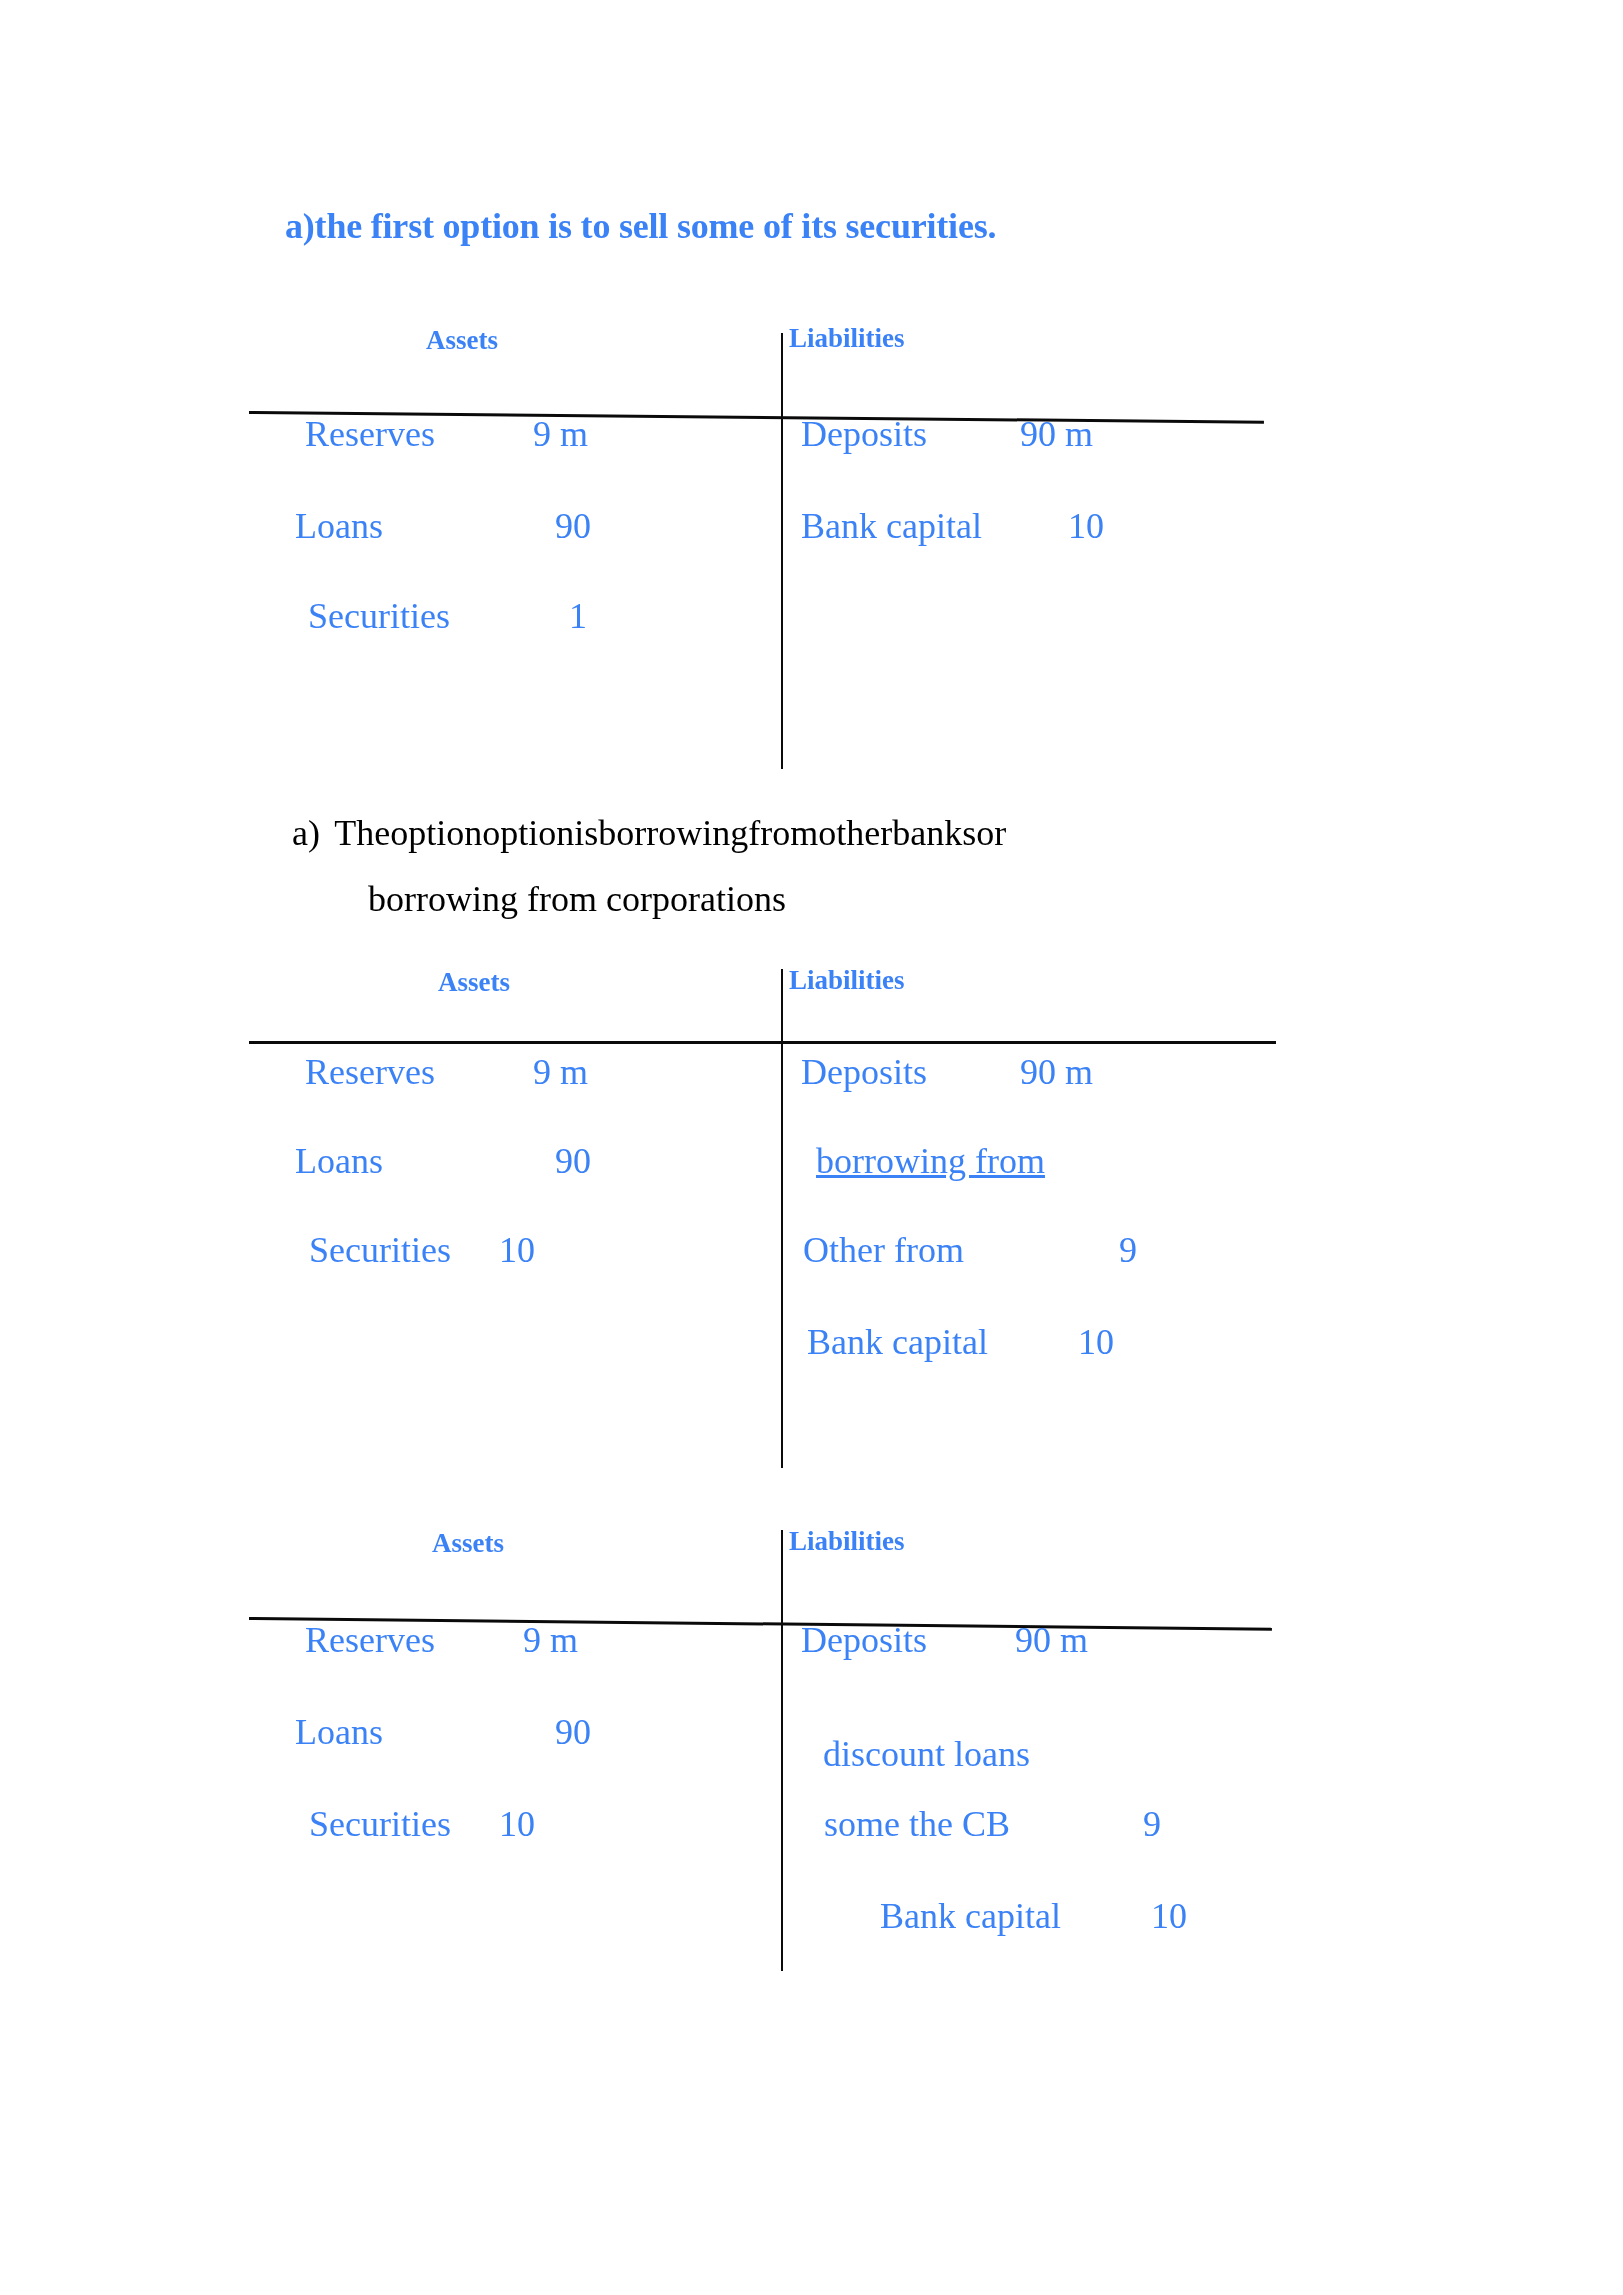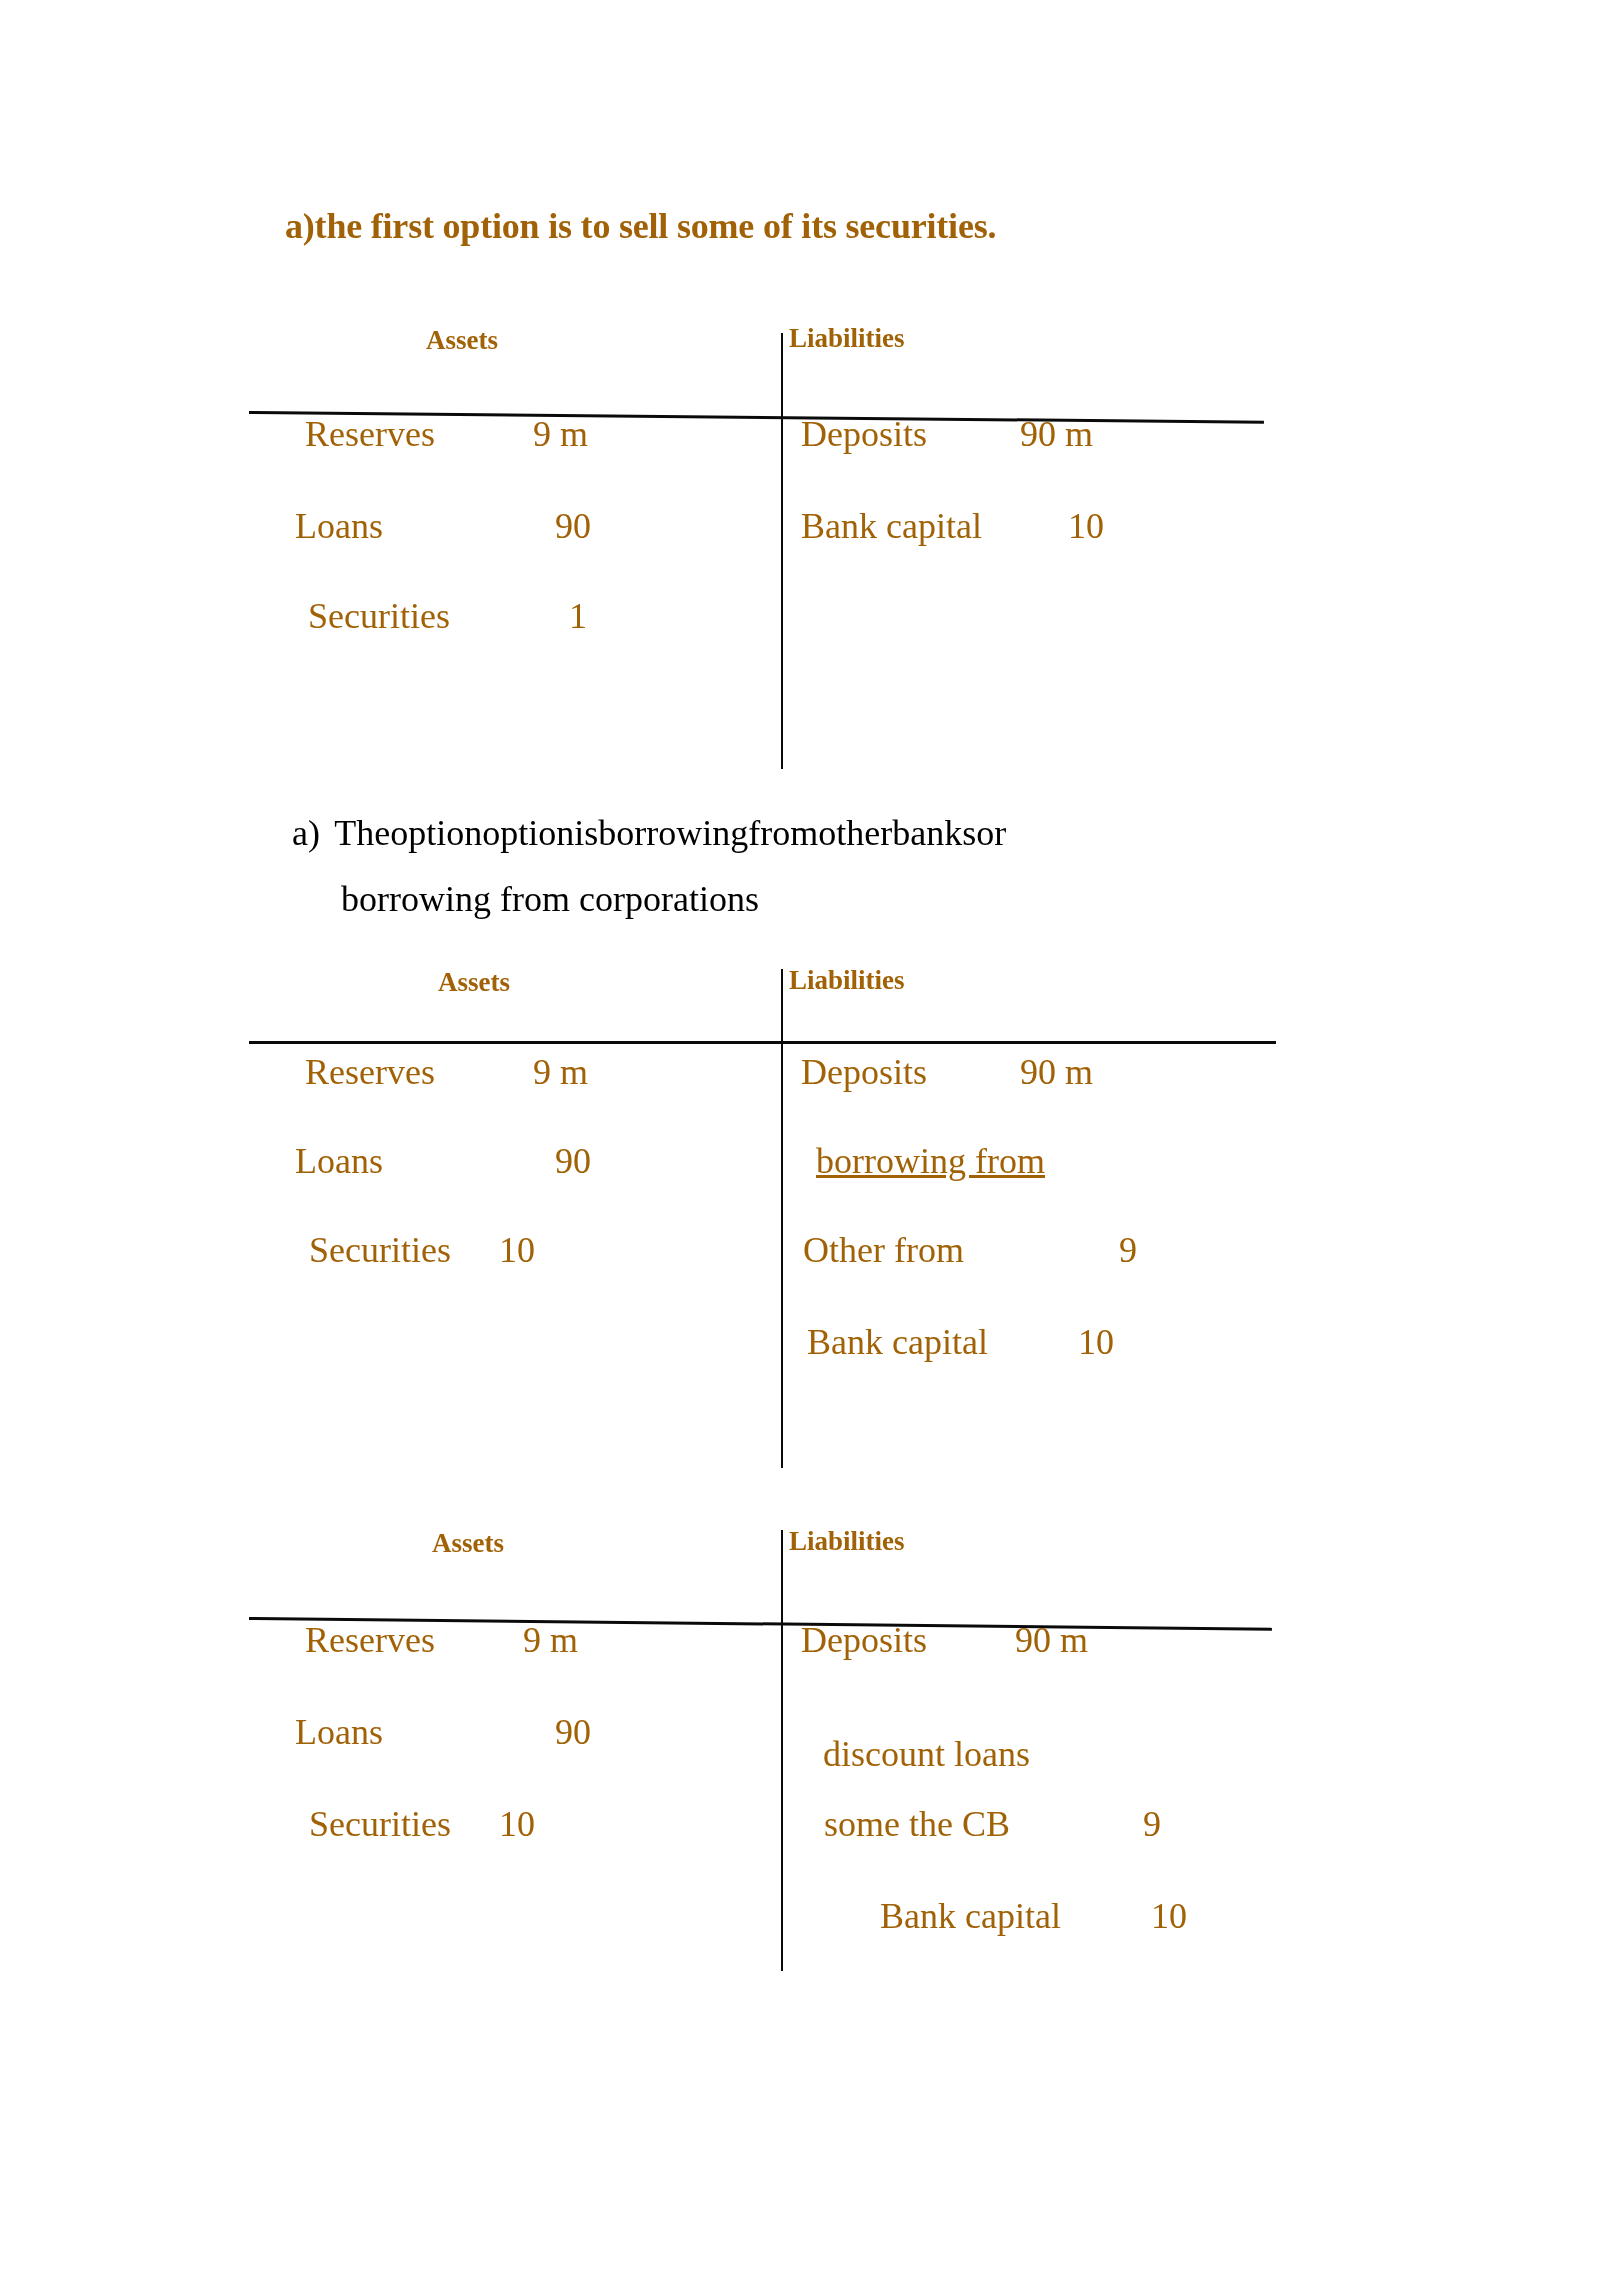--- a/index.html
+++ b/index.html
@@ -18,21 +18,21 @@
     height: 2295px;
     background: #ffffff;
     overflow: hidden;
   }
 
   
   .t {
     position: absolute;
     white-space: pre;
     line-height: 1;
-    color: #a16207;
+    color: #3b82f6;
   }
 
   .heading-bold {
     font-weight: bold;
     font-size: 36px;
     letter-spacing: -0.2px;
   }
 
   .heading-plain {
     font-weight: normal;
@@ -76,21 +76,21 @@
   .just-para .line1 .marker {
     margin-right: 14.3px;
   }
   .just-para .line1 .words {
     display: flex;
     flex: 1;
     justify-content: flex-start;
   }
   .just-para .line2 {
     margin-top: 30px;
-    margin-left: 49px;
+    margin-left: 76px;
   }
 </style>
 </head>
 <body>
 
 <div class="page">
 
   <div class="t heading-bold" style="left:285px; top:208px;">a)the first option is to sell some of its securities.</div>
 
   <div class="t col-head" style="left:426px; top:327px;">Assets</div>

